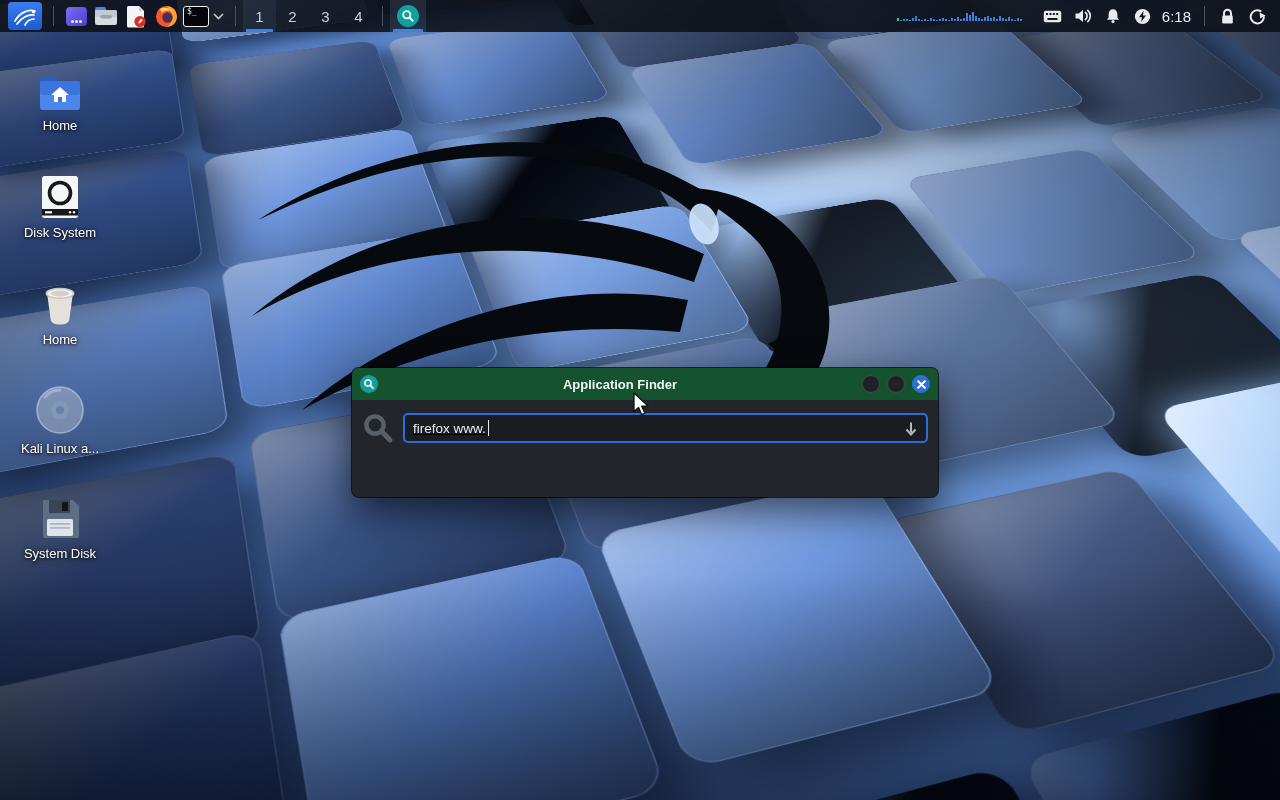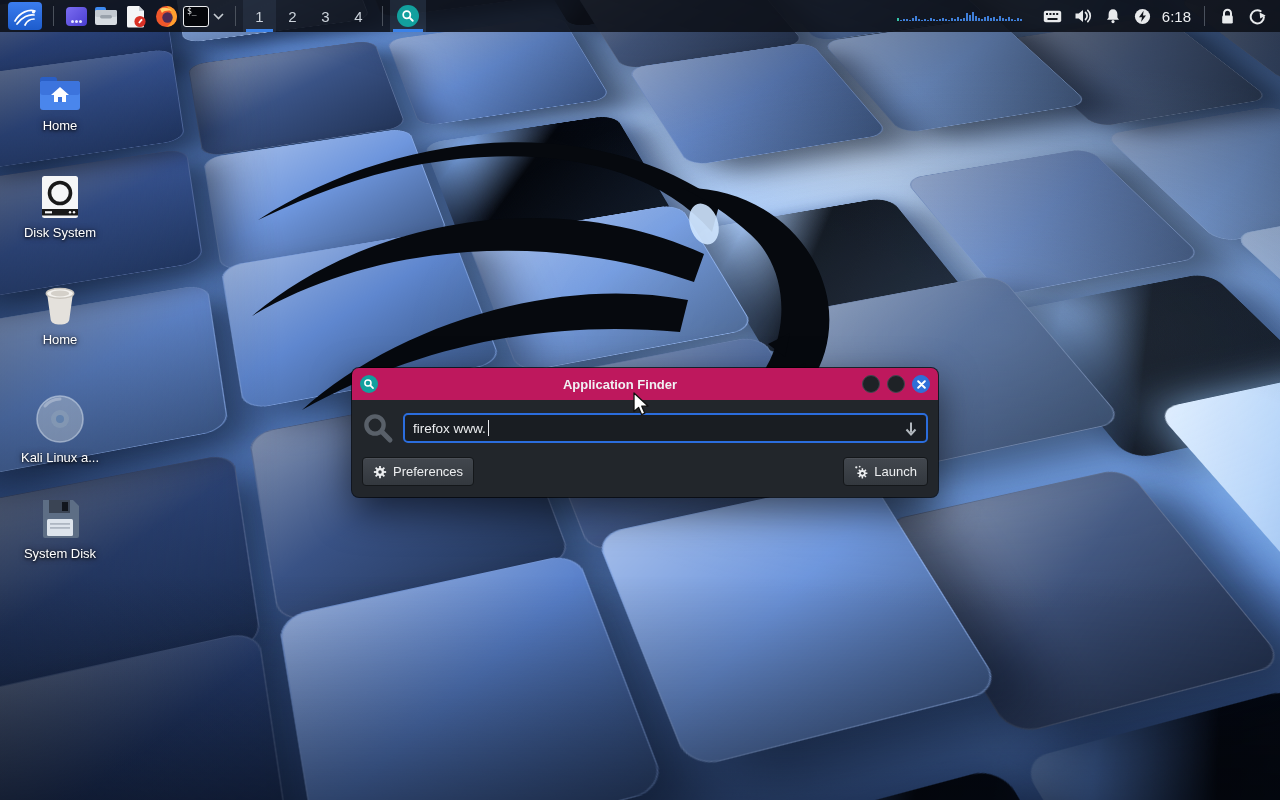--- a/index.html
+++ b/index.html
@@ -57,29 +57,29 @@
 
   
   .dicons { position:absolute; left:12px; top:54px; z-index:5; width:96px; }
   .dicon { position:absolute; left:0; width:96px; text-align:center; }
   .dicon .ibox { height:58px; display:flex; align-items:flex-end; justify-content:center; }
   .dicon .lbl { margin-top:6px; color:#ffffff; font-size:13px; text-shadow:0 1px 3px rgba(0,0,0,.95), 0 0 6px rgba(0,0,0,.6); }
 
   
   .finder { position:absolute; left:352px; top:368px; width:586px; height:129px; z-index:10;
     background:#22262b; border-radius:7px; box-shadow:0 14px 38px rgba(0,0,0,.6), 0 0 0 1px rgba(0,0,0,.7); }
-  .titlebar { height:32px; background:#be185d; border-radius:7px 7px 0 0; display:flex; align-items:center; padding:0 8px; }
+  .titlebar { height:32px; background:#14532d; border-radius:7px 7px 0 0; display:flex; align-items:center; padding:0 8px; }
   .title { flex:1; text-align:center; color:#f0f2f4; font-size:13px; font-weight:bold; }
   .winbtns { display:flex; gap:7px; }
   .wbtn { width:18px; height:18px; border-radius:50%; background:#1e2226; border:1.5px solid #41474f; }
   .wbtn.close { background:#2f6fd8; border-color:#2f6fd8; display:flex; align-items:center; justify-content:center; }
   .fbody { padding:12px 10px 10px 10px; }
   .srow { display:flex; align-items:center; gap:9px; }
   .search-input { flex:1; height:30px; background:#191d22; border:2px solid #2b6ddd; border-radius:5px;
-    display:flex; align-items:center; padding:0 8px; }
+    display:flex; align-items:center; padding:0 8px;text-decoration:underline; }
   .search-input .val { color:#eaecee; font-size:13.5px; }
   .caret { width:1.5px; height:16px; background:#eaecee; margin-left:2px; }
   .drop { margin-left:auto; }
   .btnrow { display:flex; margin-top:13px; }
   .fbtn { height:29px; display:flex; align-items:center; gap:6px; padding:0 10px; border-radius:4px;
     background:linear-gradient(180deg,#42474e,#33383e); border:1px solid #14171a;
     box-shadow:inset 0 1px 0 rgba(255,255,255,.06); color:#eceef0; font-size:13px; }
 
   .cursor { position:absolute; left:632px; top:392px; z-index:99; pointer-events:none; }
   svg { display:block; }
@@ -365,21 +365,21 @@
       <div class="ibox">
           <svg width="40" height="44" viewBox="0 0 28 30">
         <path d="M5,8 L7.5,26 C7.8,28.2 10.5,29.4 14,29.4 C17.5,29.4 20.2,28.2 20.5,26 L23,8 Z" fill="#e4e1dc"></path>
         <ellipse cx="14" cy="7.6" rx="9.6" ry="3.4" fill="#f4f2ee" stroke="#c9c5be" stroke-width="1"></ellipse>
         <ellipse cx="14" cy="7.6" rx="6.4" ry="2.1" fill="#d4d0c9"></ellipse>
       </svg>
         </div>
       <div class="lbl">Home</div>
     </div>
 
-    <div class="dicon" style="top:332px">
+    <div class="dicon" style="top:323px">
       <div class="ibox">
           <svg width="50" height="50" viewBox="0 0 50 50" opacity="0.72">
         <circle cx="25" cy="25" r="23" fill="#b9c4cf" opacity="0.62"></circle>
         <circle cx="25" cy="25" r="23" fill="none" stroke="#e6eef6" stroke-width="1.6" opacity="0.7"></circle>
         <circle cx="25" cy="25" r="9" fill="#9fb0c0" opacity="0.8"></circle>
         <circle cx="25" cy="25" r="4" fill="#6f8fb5"></circle>
         <path d="M10,12 A20,20 0 0 1 25,5" fill="none" stroke="#ffffff" stroke-width="3" opacity="0.45" stroke-linecap="round"></path>
       </svg>
         </div>
       <div class="lbl">Kali Linux a...</div>
@@ -428,39 +428,20 @@
           <span class="val">firefox www.</span>
           <span class="caret"></span>
           <span class="drop">
             <svg width="14" height="15" viewBox="0 0 14 15">
               <line x1="7" y1="1.5" x2="7" y2="11.5" stroke="#b2b8be" stroke-width="2"></line>
               <path d="M2.5,8.5 L7,13.5 L11.5,8.5" fill="none" stroke="#b2b8be" stroke-width="2"></path>
             </svg>
           </span>
         </div>
       </div>
-      <div class="btnrow">
-        <div class="fbtn">
-          <svg width="14" height="14" viewBox="0 0 16 16">
-              <use href="#gear"></use>
-            </svg>
-          <span>Preferences</span>
-        </div>
-        <div class="spacer"></div>
-        <div class="fbtn">
-          <svg width="14" height="14" viewBox="0 0 16 16">
-            <g transform="translate(3,3) scale(0.82)">
-                <use href="#gear"></use>
-              </g>
-            <circle cx="2.6" cy="2.6" r="1.3" fill="#eceef0"></circle>
-            <circle cx="6.5" cy="1.8" r="1" fill="#eceef0"></circle>
-          </svg>
-          <span>Launch</span>
-        </div>
-      </div>
     </div>
   </div>
 
   <svg class="cursor" width="20" height="24" viewBox="0 0 20 24">
     <path d="M2,1 L2,19.5 L6.6,15.4 L9.6,22.6 L12.8,21.2 L9.8,14.2 L16,14 Z" fill="#ffffff" stroke="#111111" stroke-width="1.3" stroke-linejoin="round"></path>
   </svg>
 
 </div>
 
 </body></html>

